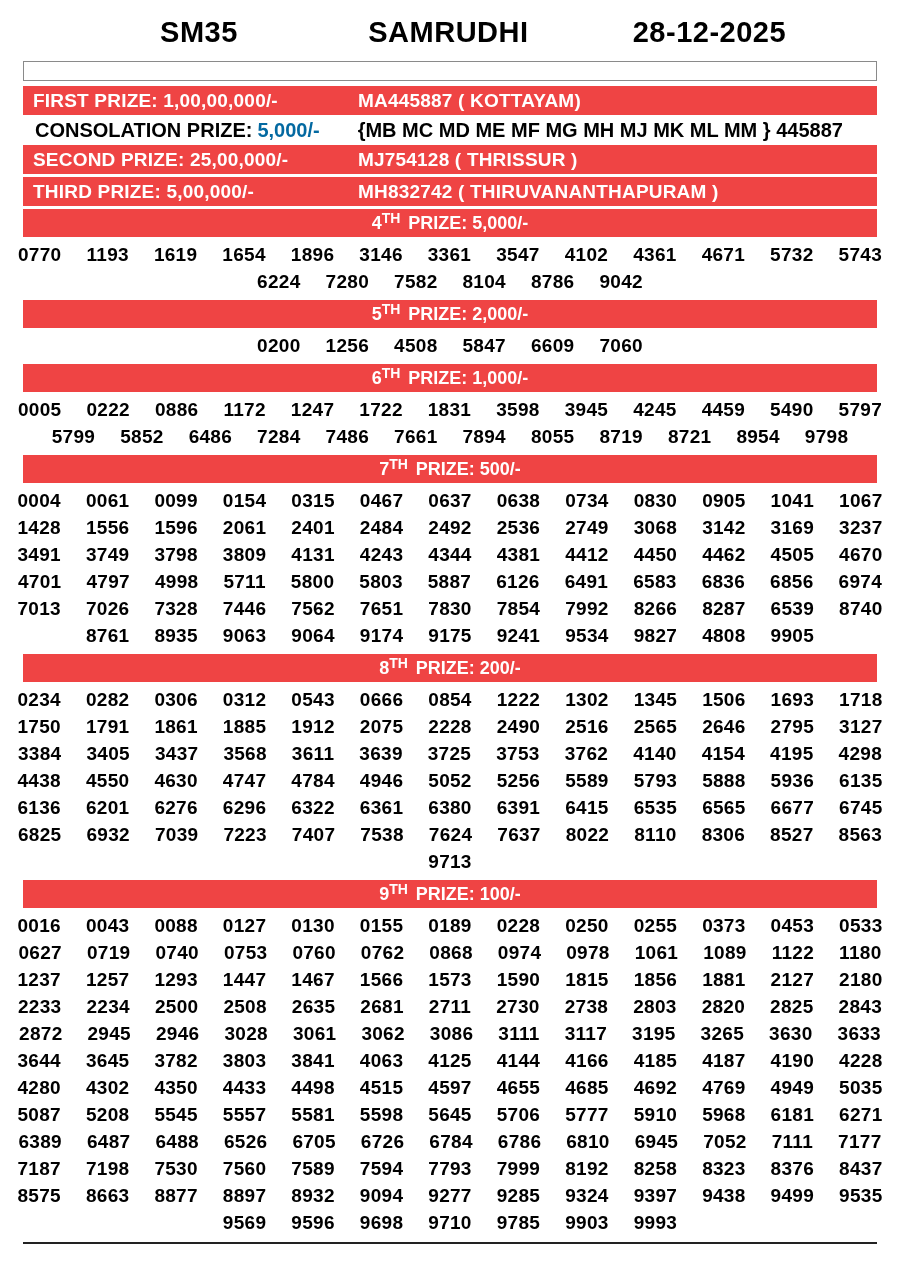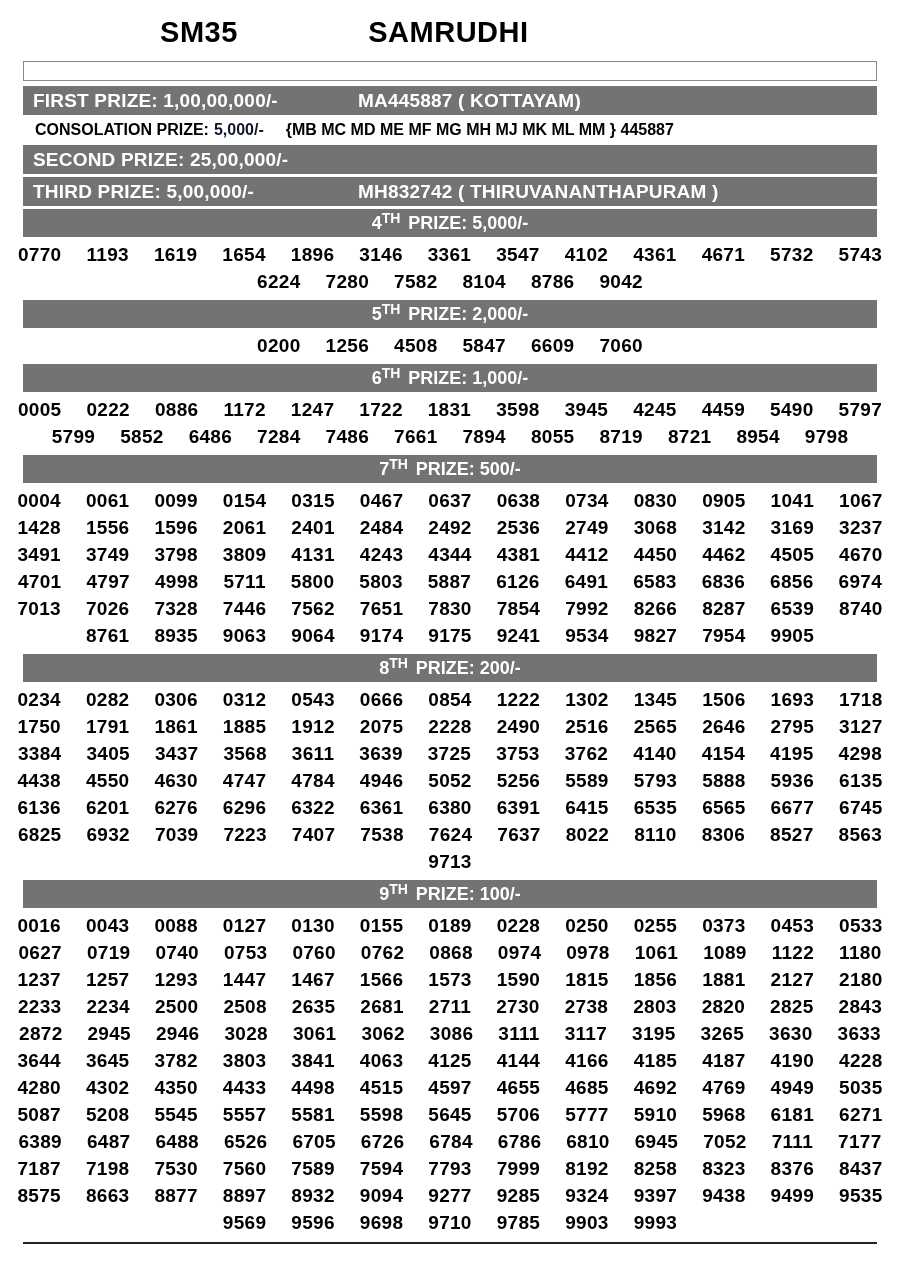--- a/index.html
+++ b/index.html
@@ -26,47 +26,47 @@
 
   .blank-box {
     height: 20px;
     border: 1px solid #8a8a8a;
     background: #fff;
     margin-bottom: 5px;
   }
 
   
   .bar {
-    background: #737373;
+    background: #ef4444;
     color: #fff;
     font-weight: bold;
   }
   .prize-bar {
     display: flex;
     align-items: center;
     height: 29px;
     font-size: 19px;
     padding: 0 10px;
     margin: 3px 0;
     letter-spacing: 0.2px;
   }
   .prize-label { flex: 0 0 325px; }
   .prize-ticket { flex: 1; }
 
   .consolation {
     display: flex;
     align-items: center;
     height: 24px;
-    font-size: 16px;
+    font-size: 20px;
     font-weight: bold;
     padding: 0 12px;
     white-space: pre;
   }
-  .consolation .amount { color: #0f172a; margin: 0 6px 0 5px; }
-  .consolation .series { margin-left: 16px; }
+  .consolation .amount { color: #0369a1; margin: 0 6px 0 5px; }
+  .consolation .series { margin-left: 32px; }
 
   .tier-bar {
     height: 28px;
     display: flex;
     justify-content: center;
     align-items: center;
     font-size: 18px;
     margin: 3px 0;
   }
   .tier-bar sup {
@@ -97,37 +97,39 @@
   }
 </style>
 </head>
 <body>
 
 <div class="page">
 
   <div class="masthead">
     <span>SM35</span>
     <span>SAMRUDHI</span>
+    <span>28-12-2025</span>
   </div>
 
   <div class="blank-box"></div>
 
   <div class="bar prize-bar">
     <span class="prize-label">FIRST PRIZE: 1,00,00,000/-</span>
     <span class="prize-ticket">MA445887 ( KOTTAYAM)</span>
   </div>
 
   <div class="consolation">
     <span>CONSOLATION PRIZE:</span>
     <span class="amount">5,000/-</span>
     <span class="series">{MB MC MD ME MF MG MH MJ MK ML MM } 445887</span>
   </div>
 
   <div class="bar prize-bar">
     <span class="prize-label">SECOND PRIZE: 25,00,000/-</span>
+    <span class="prize-ticket">MJ754128 ( THRISSUR )</span>
   </div>
 
   <div class="bar prize-bar">
     <span class="prize-label">THIRD PRIZE: 5,00,000/-</span>
     <span class="prize-ticket">MH832742 ( THIRUVANANTHAPURAM )</span>
   </div>
 
   <div id="tiers">
   <section class="tier">
     <div class="bar tier-bar">
@@ -304,21 +306,21 @@
           <div class="num-row">
             <span>8761</span>
             <span>8935</span>
             <span>9063</span>
             <span>9064</span>
             <span>9174</span>
             <span>9175</span>
             <span>9241</span>
             <span>9534</span>
             <span>9827</span>
-            <span>7954</span>
+            <span>4808</span>
             <span>9905</span>
           </div>
         </div>
   </section>
 
   <section class="tier">
     <div class="bar tier-bar">
       <span>8</span>
           <sup>TH</sup>
           <span>&nbsp;PRIZE: 200/-</span>

